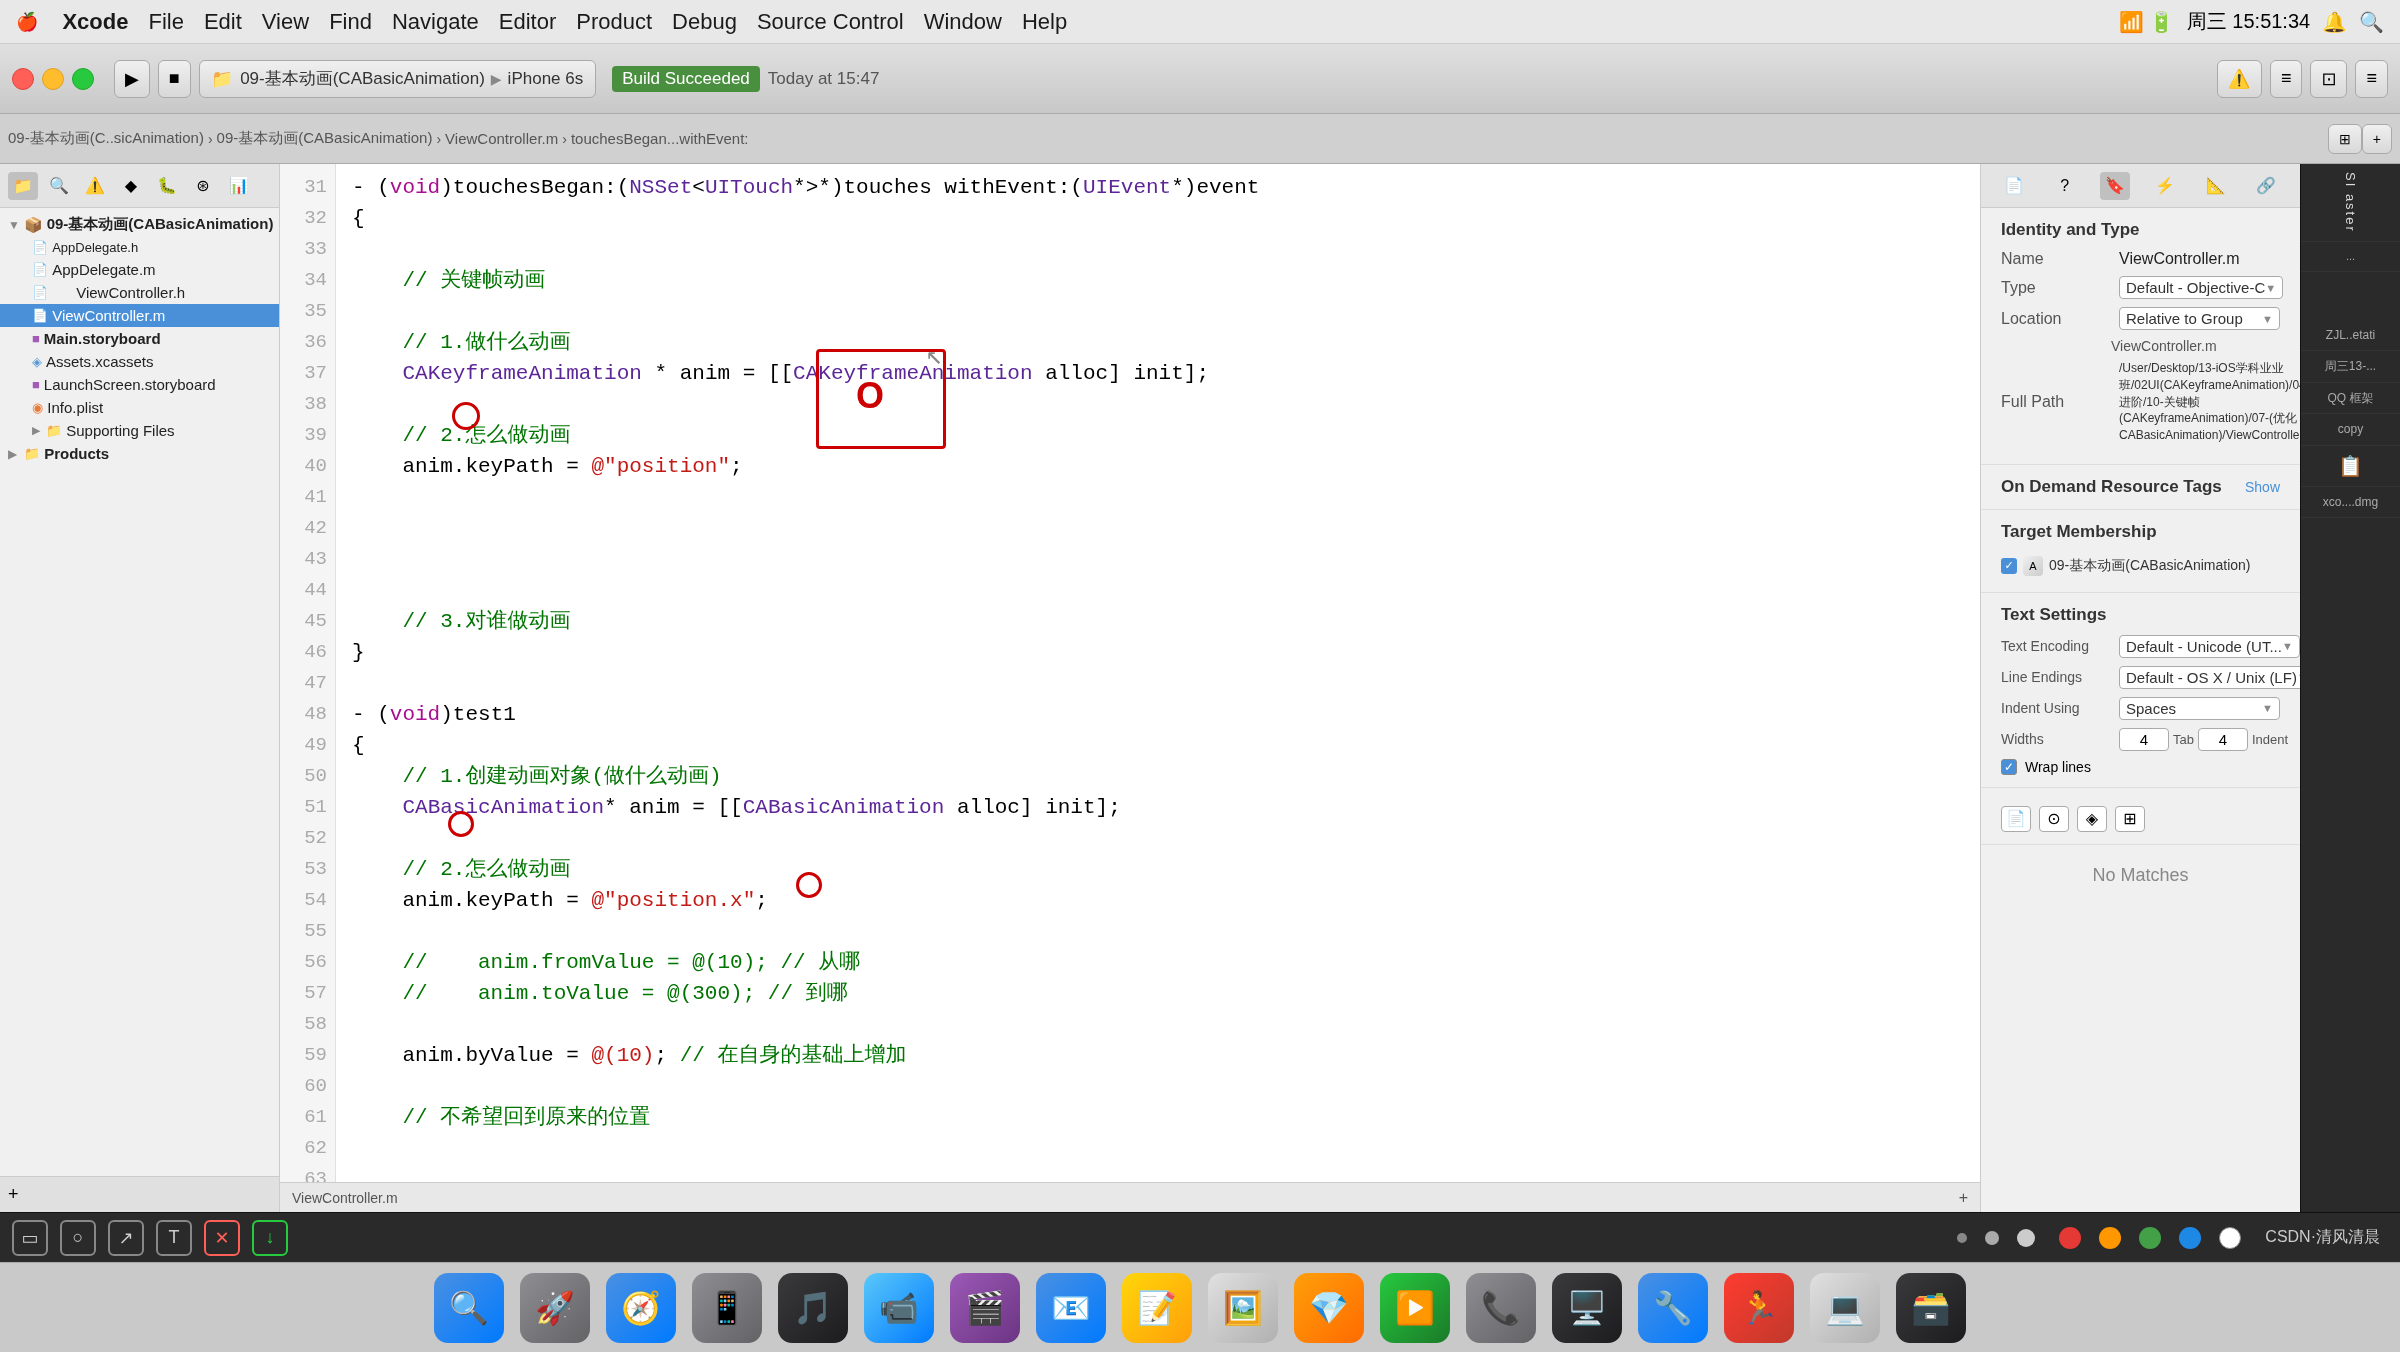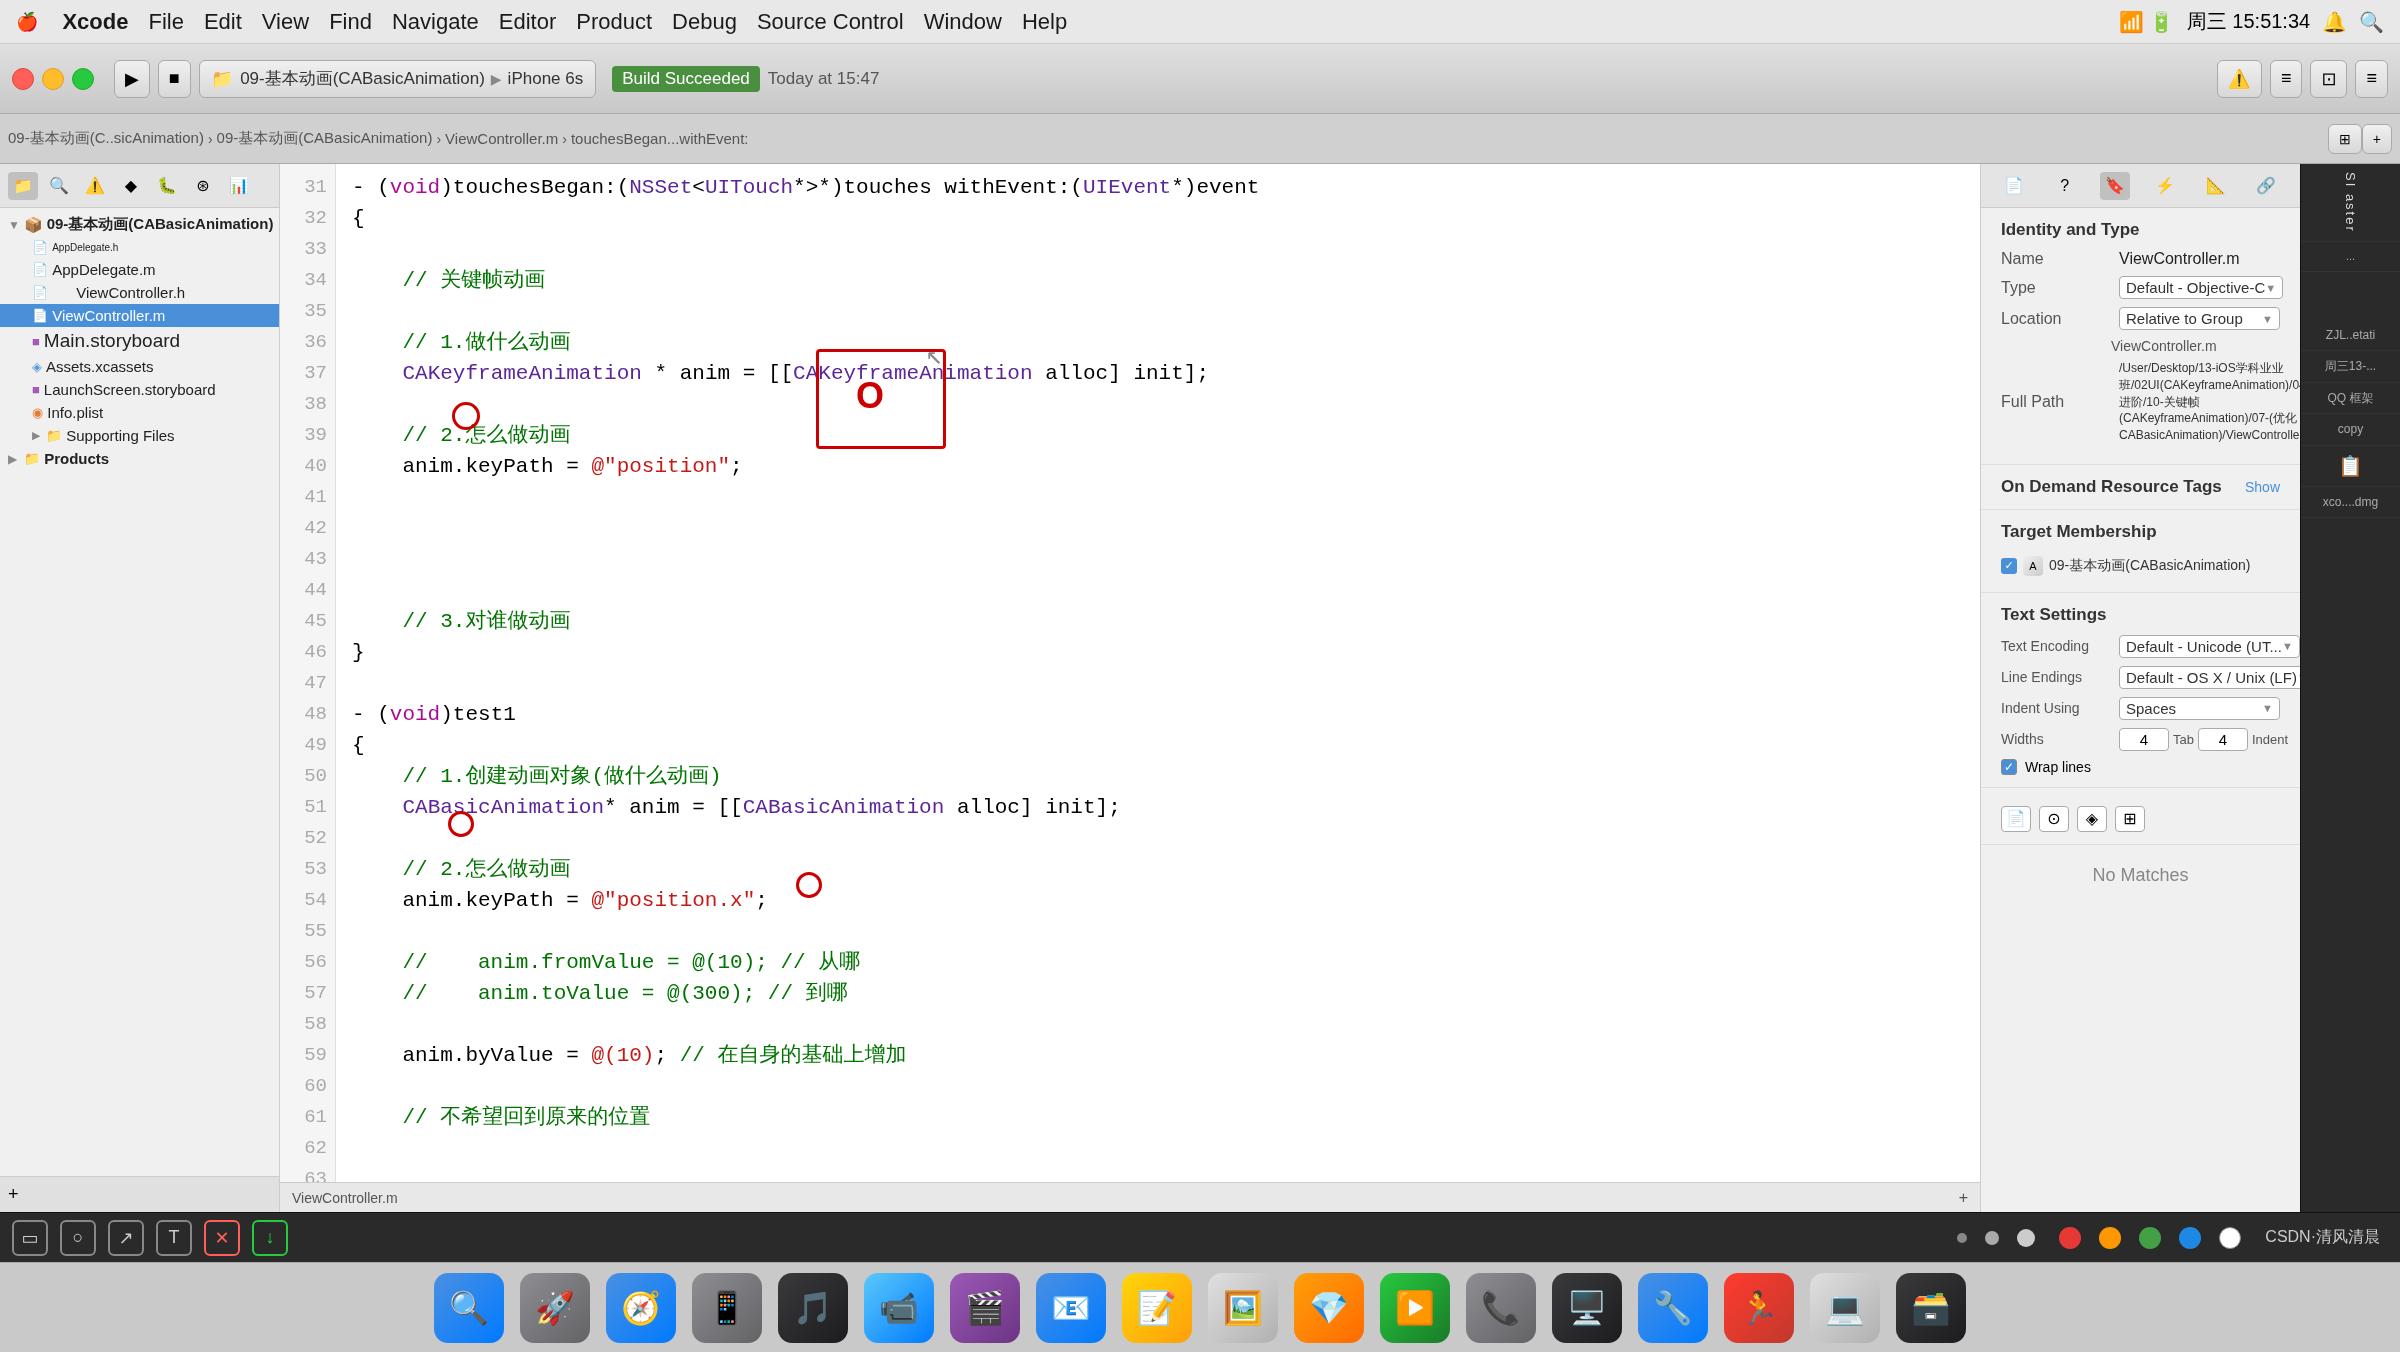--- a/index.html
+++ b/index.html
@@ -607,37 +607,37 @@
       </div>
       <div class="navigator-content">
 
         <div class="navigator-item-row" style="padding-left:8px; font-size:16px;">
           <span style="width:16px; color:#888; font-size:12px;">▼</span>
           <span style="font-size:15px; margin-right:4px;">📦</span>
           <span style="font-size:15px; font-weight:600;">09-基本动画(CABasicAnimation)</span>
         </div>
         <div class="navigator-item-row" style="padding-left:32px;">
           <span style="font-size:13px; margin-right:4px;">📄</span>
-          <span style="font-size:10px;">AppDelegate.h</span>
+          <span style="font-size:13px;">AppDelegate.h</span>
         </div>
         <div class="navigator-item-row" style="padding-left:32px;">
           <span style="font-size:13px; margin-right:4px;">📄</span>
           <span style="font-size:15px;">AppDelegate.m</span>
         </div>
         <div class="navigator-item-row" style="padding-left:32px;">
           <span style="font-size:13px; margin-right:4px;">📄</span>
           <span style="font-size:15px;margin-left:24px;">ViewController.h</span>
         </div>
         <div class="navigator-item-row selected" style="padding-left:32px;">
           <span style="font-size:13px; margin-right:4px;">📄</span>
           <span style="font-size:15px;">ViewController.m</span>
         </div>
         <div class="navigator-item-row" style="padding-left:32px;">
           <span style="font-size:13px; margin-right:4px; color:#a35bb7;">■</span>
-          <span style="font-size:19px;">Main.storyboard</span>
+          <span style="font-size:15px;font-weight:bold;">Main.storyboard</span>
         </div>
         <div class="navigator-item-row" style="padding-left:32px;">
           <span style="font-size:13px; margin-right:4px; color:#5b9bd5;">◈</span>
           <span style="font-size:15px;">Assets.xcassets</span>
         </div>
         <div class="navigator-item-row" style="padding-left:32px;">
           <span style="font-size:13px; margin-right:4px; color:#a35bb7;">■</span>
           <span style="font-size:15px;">LaunchScreen.storyboard</span>
         </div>
         <div class="navigator-item-row" style="padding-left:32px;">

